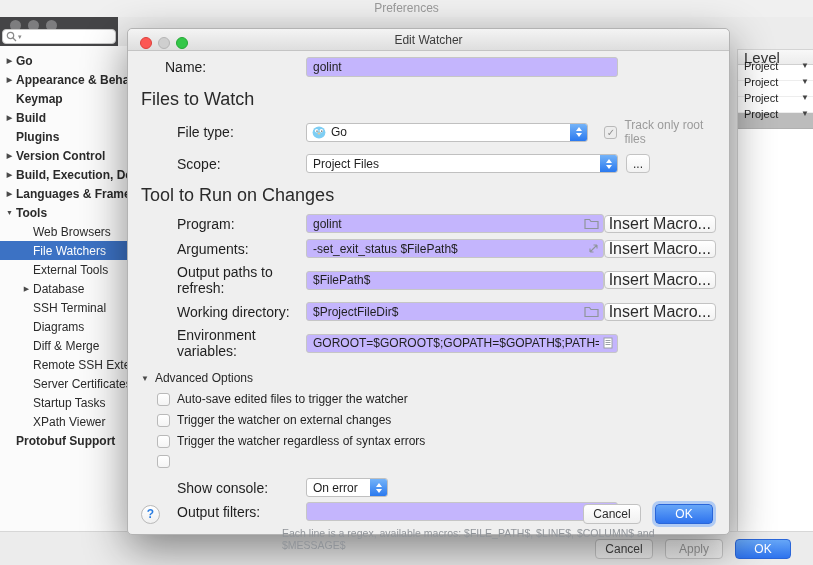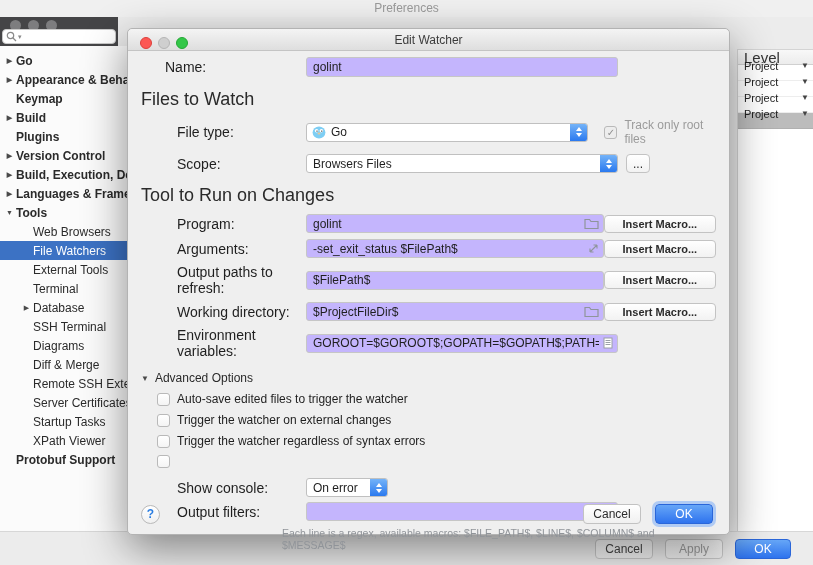--- a/index.html
+++ b/index.html
@@ -77,22 +77,22 @@
     border:1px solid #c0c0c0; border-radius:3px; overflow:hidden; padding-left:5px; }
   .popup.small { width:82px; }
   .ptext { font-size:12px; color:#1f1f1f; margin-left:5px; }
   .popup.small .ptext { margin-left:1px; }
   .stepper { margin-left:auto; width:17px; align-self:stretch;
     background:linear-gradient(#74b3f8,#2a79ef);
     display:flex; flex-direction:column; align-items:center; justify-content:center; gap:2px; }
   .arr-up { width:0; height:0; border-left:3px solid transparent; border-right:3px solid transparent; border-bottom:4px solid #fff; }
   .arr-dn { width:0; height:0; border-left:3px solid transparent; border-right:3px solid transparent; border-top:4px solid #fff; }
   .macro-btn { width:118px; height:18px; margin-left:0; border:1px solid #c3c3c3; border-radius:4px;
-    background:linear-gradient(#ffffff,#f2f2f2); font-size:11px; color:#2b2b2b;
-    display:flex; align-items:center; justify-content:center;font-weight:bold; }
+    background:linear-gradient(#ffffff,#f2f2f2); font-size:16px; color:#2b2b2b;
+    display:flex; align-items:center; justify-content:center; }
   .more-btn { width:24px; height:19px; margin-left:8px; border:1px solid #c3c3c3; border-radius:4px;
     background:linear-gradient(#ffffff,#f2f2f2); font-size:12px; color:#2b2b2b;
     display:flex; align-items:center; justify-content:center; }
   .cbx { width:13px; height:13px; flex:none; border:1px solid #b9b9b9; border-radius:3px;
     background:linear-gradient(#fff,#f4f4f4); display:flex; align-items:center; justify-content:center;
     font-size:10px; color:#8f8f8f; }
   .cbx.disabled { background:#ededed; }
   .cbx-label { margin-left:7px; font-size:12px; color:#1f1f1f; }
   .cbx-label.dim { color:#9b9b9b; }
   .track-wrap { display:flex; align-items:center; margin-left:16px; }
@@ -178,24 +178,20 @@
     </div>
     <div class="tree-item lvl1 selected">
       <span class="tri"></span>
       <span>File Watchers</span>
     </div>
     <div class="tree-item lvl1">
       <span class="tri"></span>
       <span>External Tools</span>
     </div>
     <div class="tree-item lvl1">
-      <span class="tri"></span>
-      <span>Terminal</span>
-    </div>
-    <div class="tree-item lvl1">
       <span class="tri">▶</span>
       <span>Database</span>
     </div>
     <div class="tree-item lvl1">
       <span class="tri"></span>
       <span>SSH Terminal</span>
     </div>
     <div class="tree-item lvl1">
       <span class="tri"></span>
       <span>Diagrams</span>
@@ -292,21 +288,21 @@
     </span>
     <span class="track-wrap">
       <span class="cbx disabled">✓</span>
       <span class="cbx-label dim">Track only root files</span>
     </span>
   </div>
 
   <div class="drow mt8">
     <span class="lbl">Scope:</span>
     <span class="popup">
-      <span class="ptext" style="margin-left:1px;">Browsers Files</span>
+      <span class="ptext" style="margin-left:1px;">Project Files</span>
       <span class="stepper">
           <span class="arr-up"></span>
           <span class="arr-dn"></span>
         </span>
     </span>
     <span class="more-btn">...</span>
   </div>
 
   <div class="section">Tool to Run on Changes</div>
 

